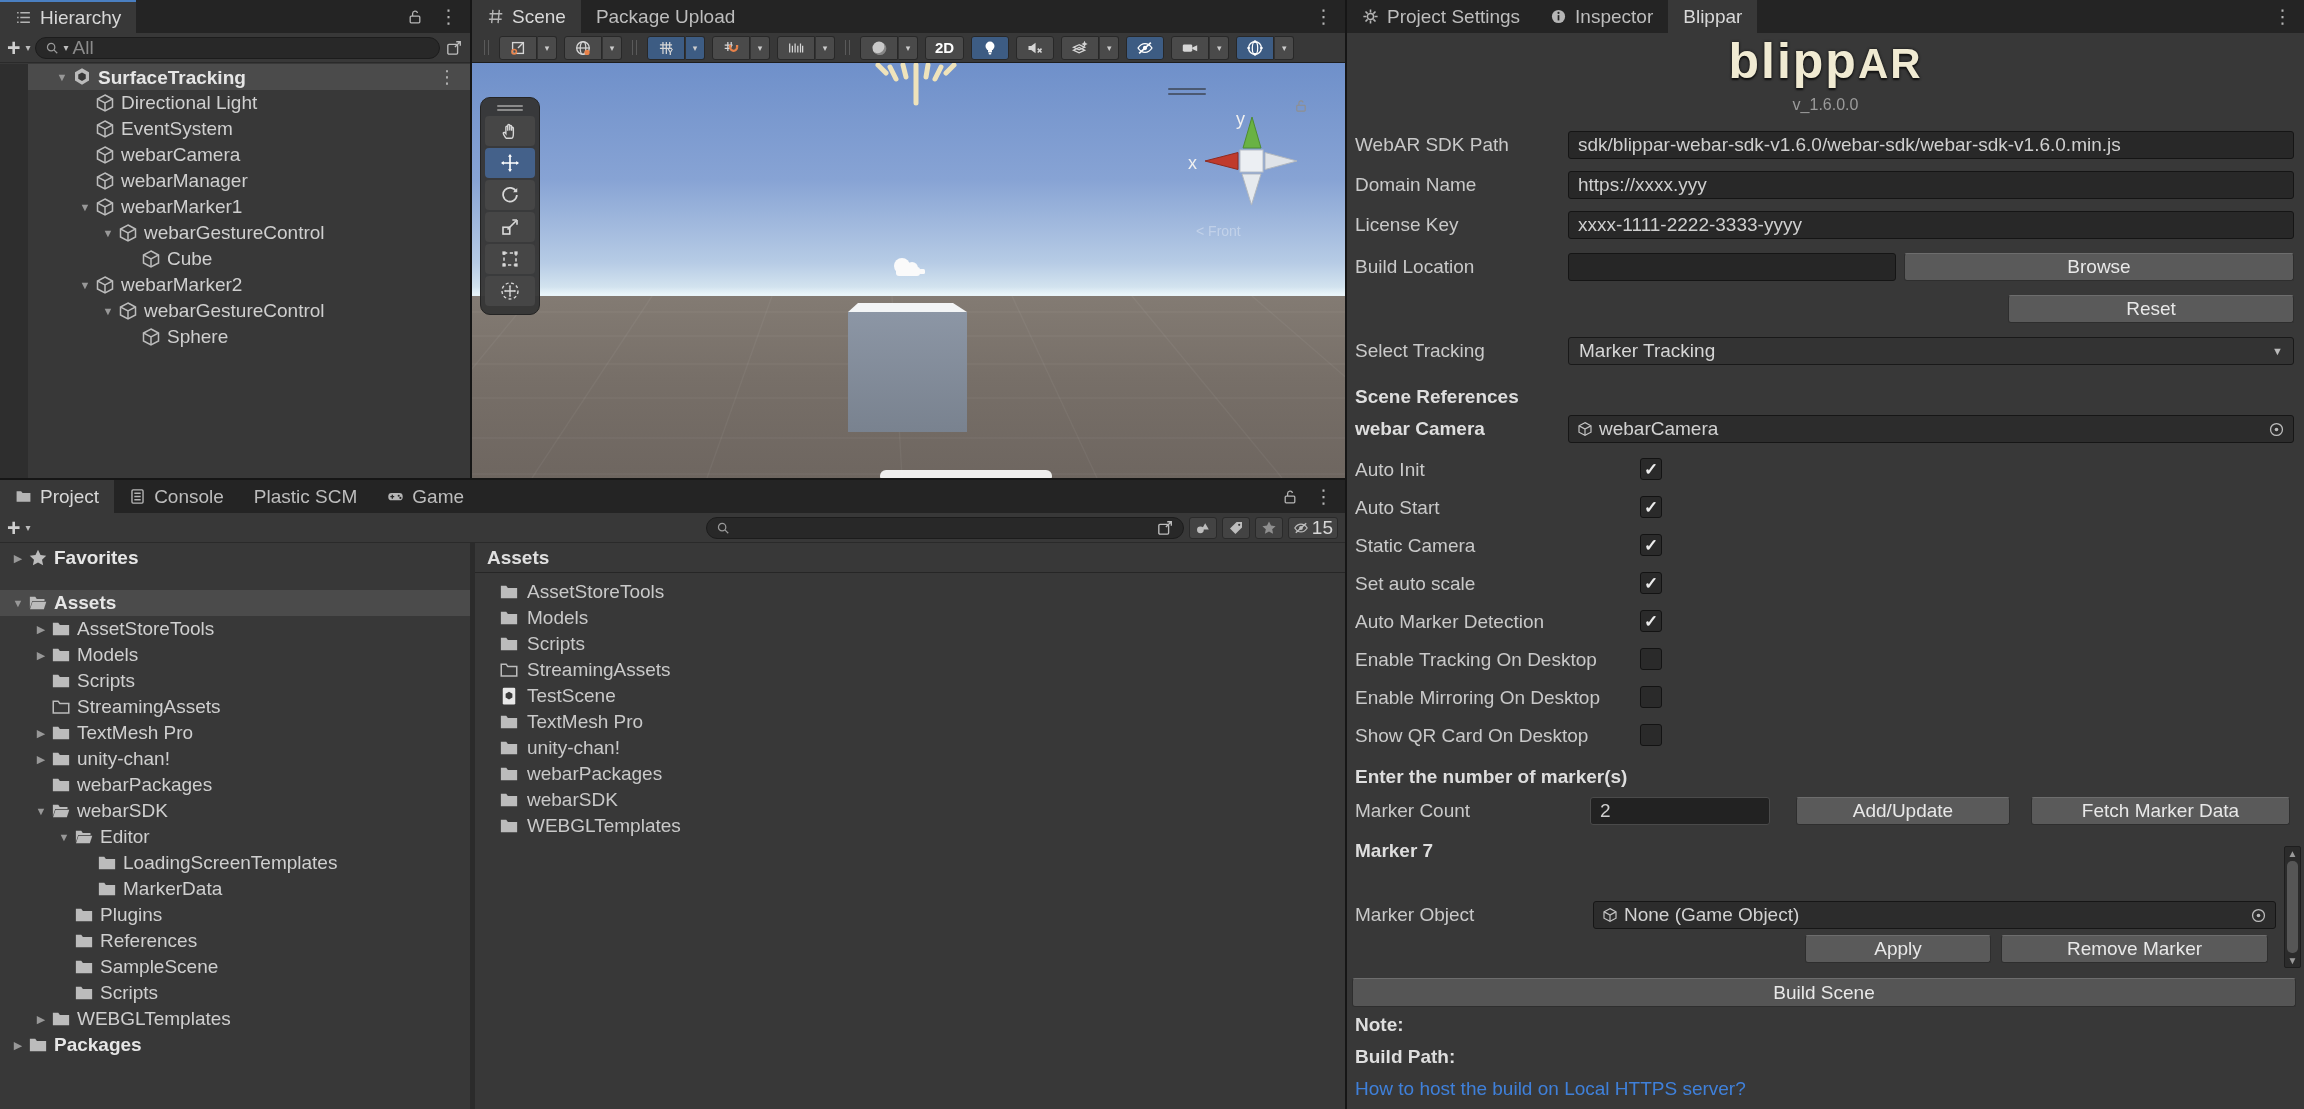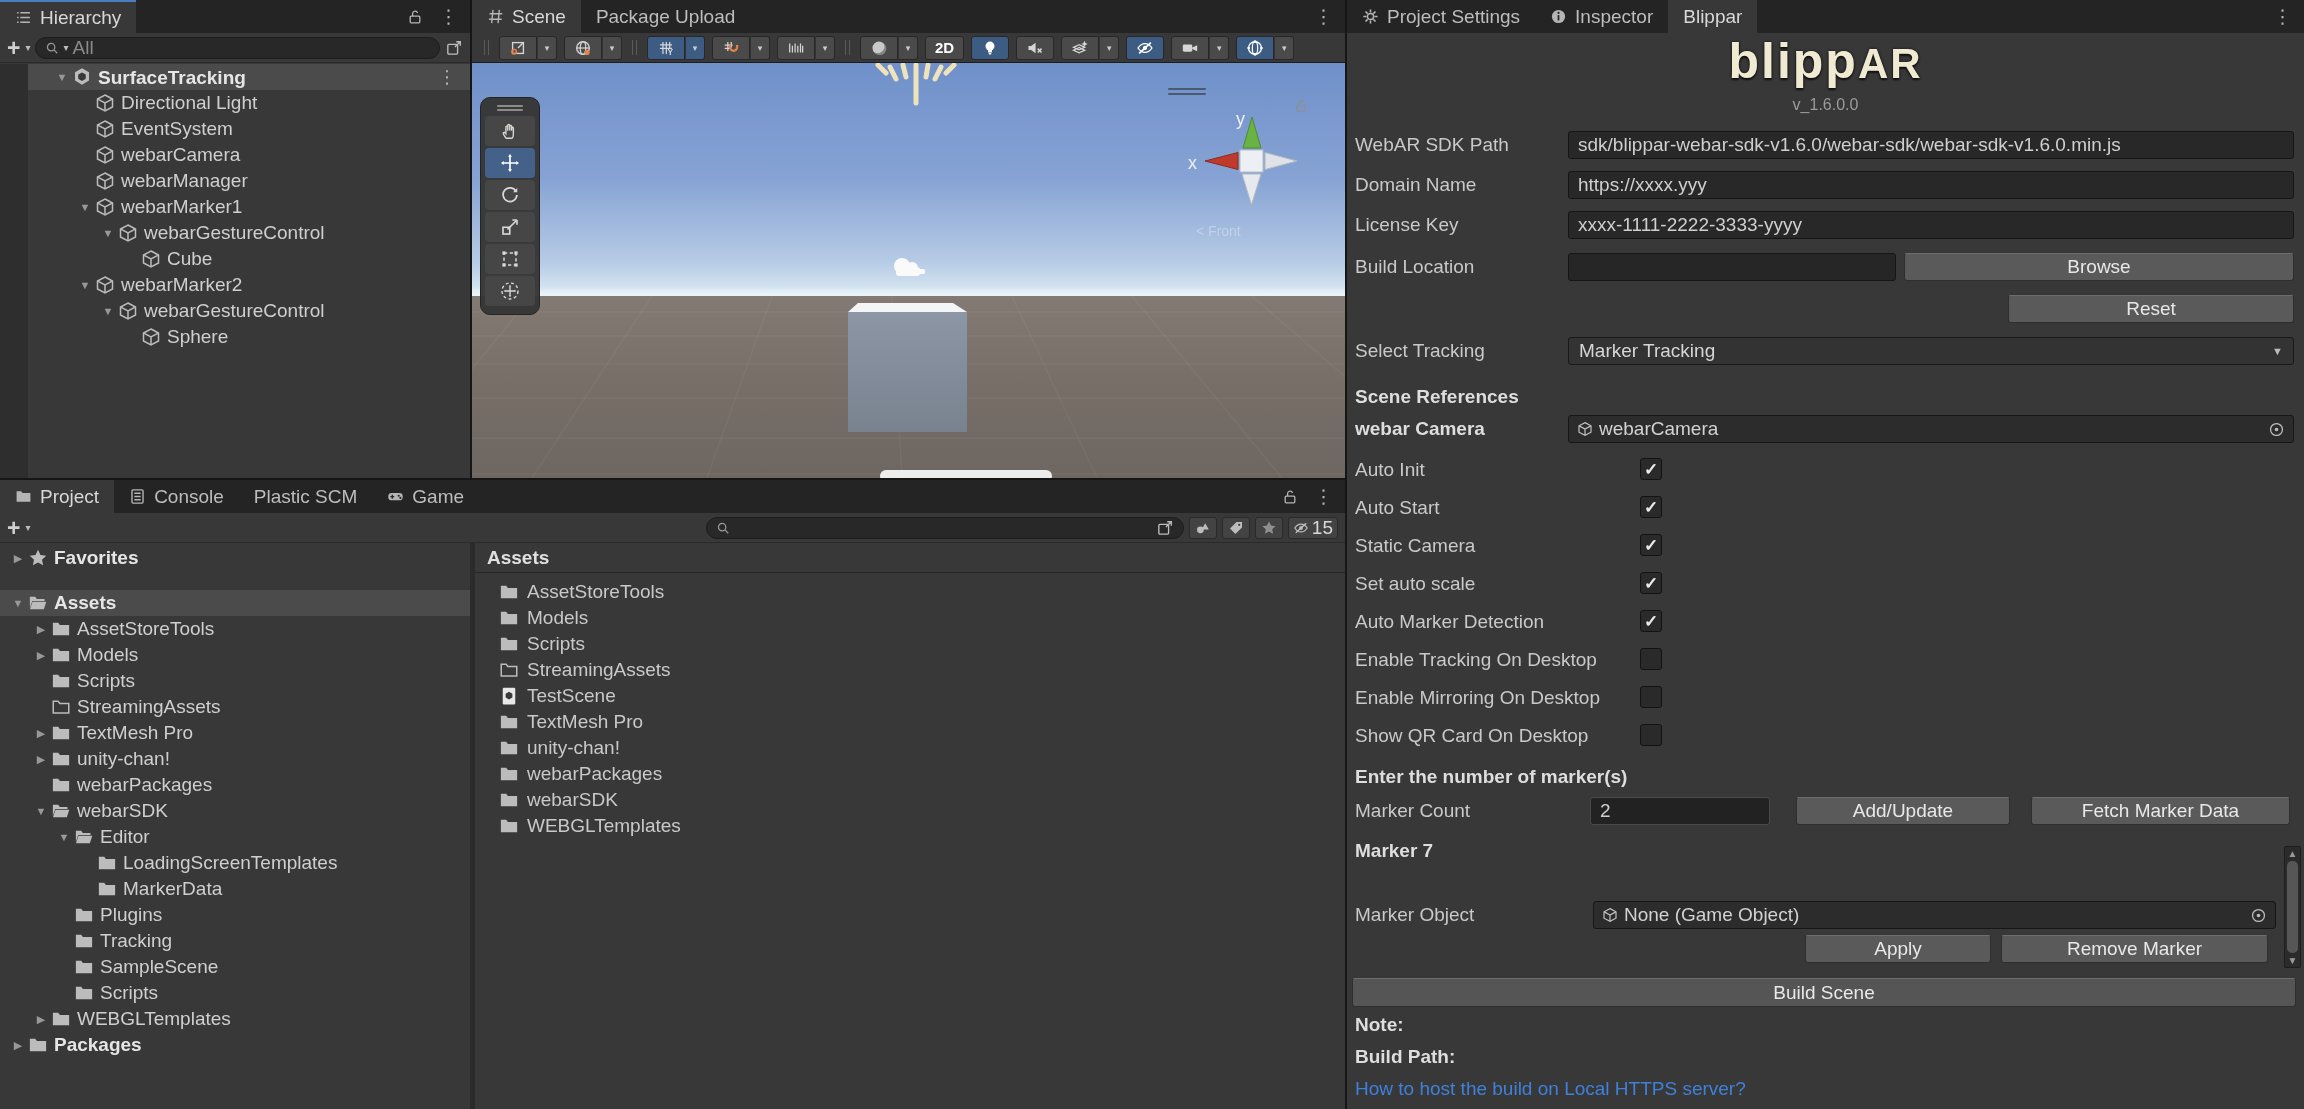--- a/index.html
+++ b/index.html
@@ -941,21 +941,21 @@
             <svg class="ticon" viewBox="0 0 16 16">
               <use href="#i-folder"></use>
             </svg>
             <span class="lbl">Plugins</span>
           </div>
           <div class="trow" style="padding-left: 54px;">
             <span class="arrow"></span>
             <svg class="ticon" viewBox="0 0 16 16">
               <use href="#i-folder"></use>
             </svg>
-            <span class="lbl">Tracking</span>
+            <span class="lbl">References</span>
           </div>
           <div class="trow" style="padding-left: 54px;">
             <span class="arrow"></span>
             <svg class="ticon" viewBox="0 0 16 16">
               <use href="#i-folder"></use>
             </svg>
             <span class="lbl">SampleScene</span>
           </div>
           <div class="trow" style="padding-left: 54px;">
             <span class="arrow"></span>

